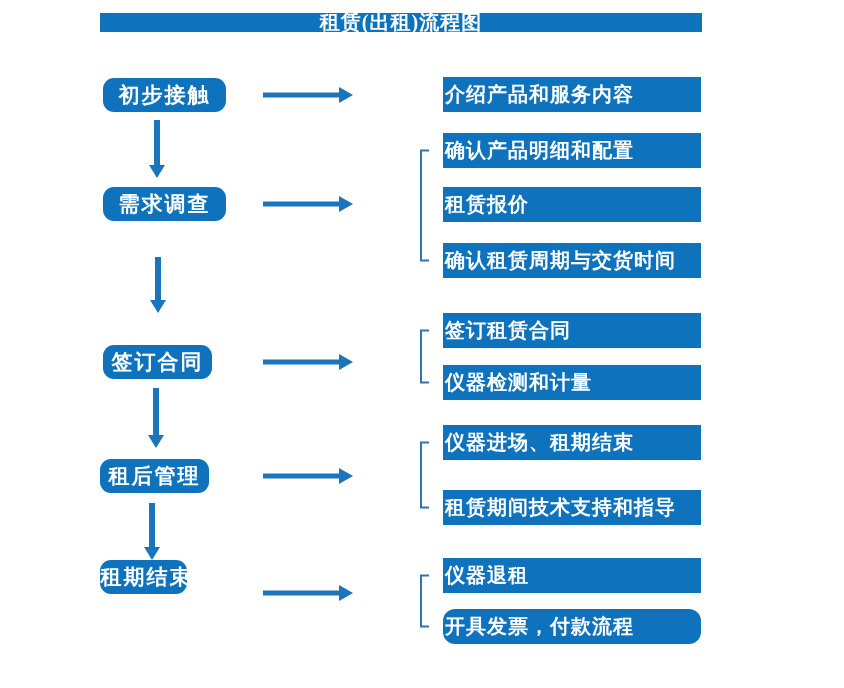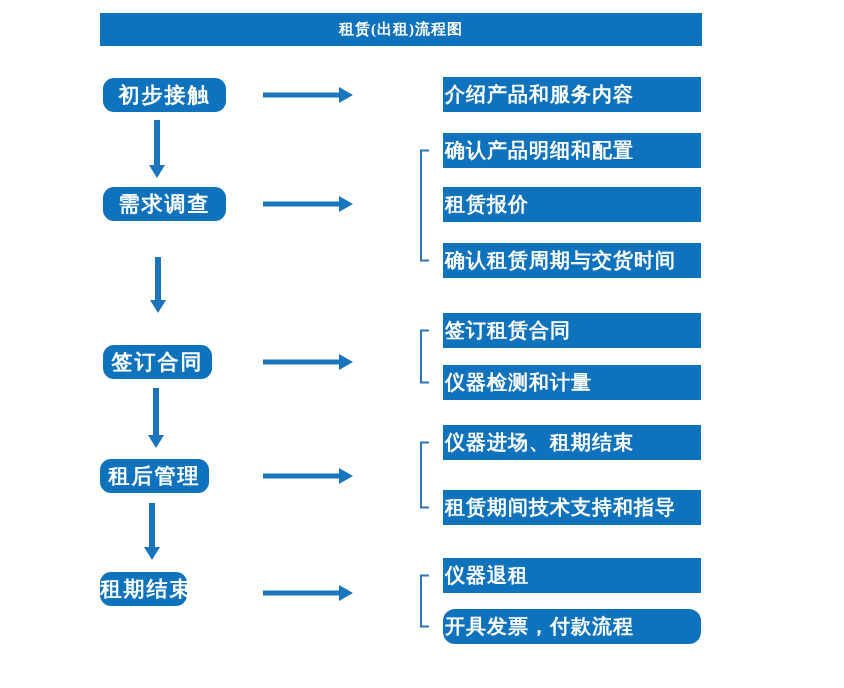--- a/index.html
+++ b/index.html
@@ -16,25 +16,25 @@
   }
   .canvas{
     position:relative;
     width:844px;
     height:688px;
     background:var(--background);
     overflow:hidden;
   }
   .title-bar{
     position:absolute;
-    left:100px;top:13px;width:602px;height:33px;
+    left:100px;top:13px;width:602px;height:19px;
     background:var(--box-fill);
     color:var(--text);
     display:flex;align-items:center;justify-content:center;
-    font-size:15px;font-weight:bold;letter-spacing:1px;font-family:Liberation Serif, serif;
+    font-size:20px;font-weight:bold;letter-spacing:1px;font-family:Liberation Serif, serif;
   }
   .step{
     position:absolute;
     background:var(--box-fill);
     color:var(--text);
     display:flex;align-items:center;justify-content:center;
     font-size:21px;font-weight:bold;letter-spacing:2px;
     white-space:nowrap;
     border-radius:11px;
   }
@@ -61,21 +61,21 @@
 <div class="canvas">
 
   <div class="title-bar">
     <span>租赁(出租)流程图</span>
   </div>
 
   <div class="step" style="left:103px;top:78px;width:123px;height:34px;">初步接触</div>
   <div class="step" style="left:103px;top:187px;width:123px;height:34px;">需求调查</div>
   <div class="step" style="left:103px;top:345px;width:109px;height:34px;">签订合同</div>
   <div class="step" style="left:100px;top:459px;width:109px;height:34px;">租后管理</div>
-  <div class="step" style="left:100px;top:572px;width:87px;height:34px;padding-left:6px;">租期结束</div>
+  <div class="step" style="left:100px;top:560px;width:87px;height:34px;padding-left:6px;">租期结束</div>
 
   <div class="detail" style="top:77px;">介绍产品和服务内容</div>
   <div class="detail" style="top:133px;">确认产品明细和配置</div>
   <div class="detail" style="top:187px;">租赁报价</div>
   <div class="detail" style="top:243px;">确认租赁周期与交货时间</div>
   <div class="detail" style="top:313px;">签订租赁合同</div>
   <div class="detail" style="top:365px;">仪器检测和计量</div>
   <div class="detail" style="top:425px;">仪器进场、租期结束</div>
   <div class="detail" style="top:490px;">租赁期间技术支持和指导</div>
   <div class="detail" style="top:558px;">仪器退租</div>

